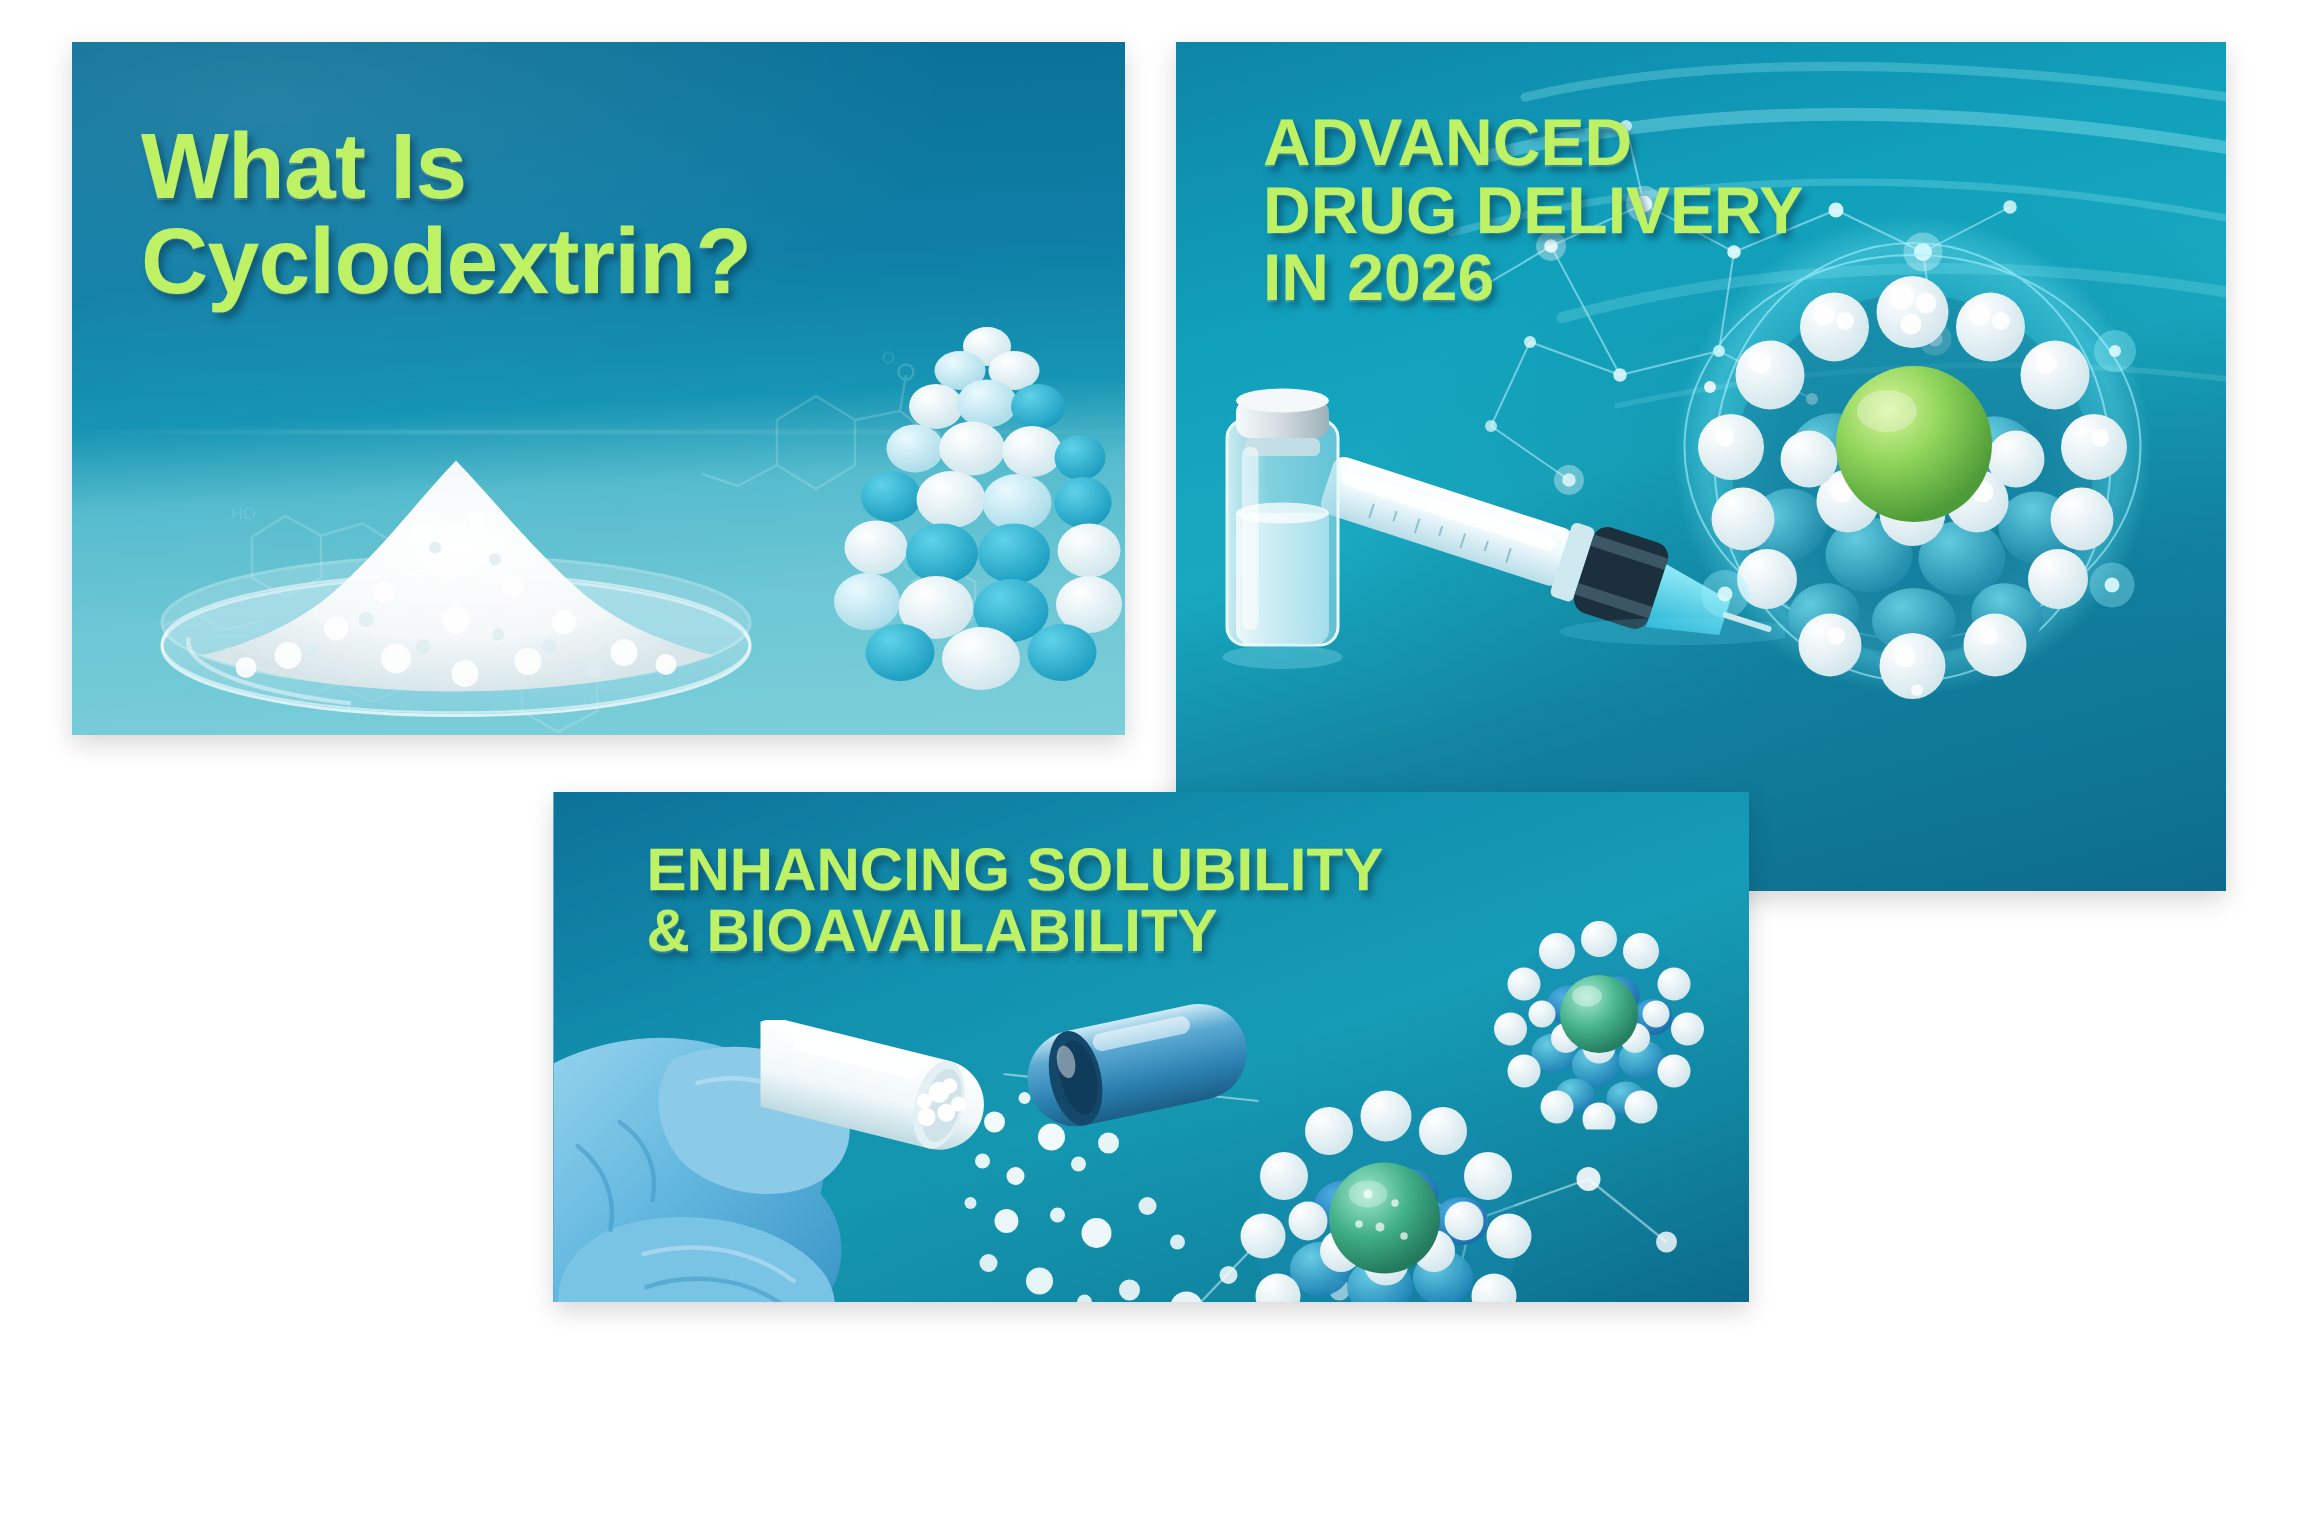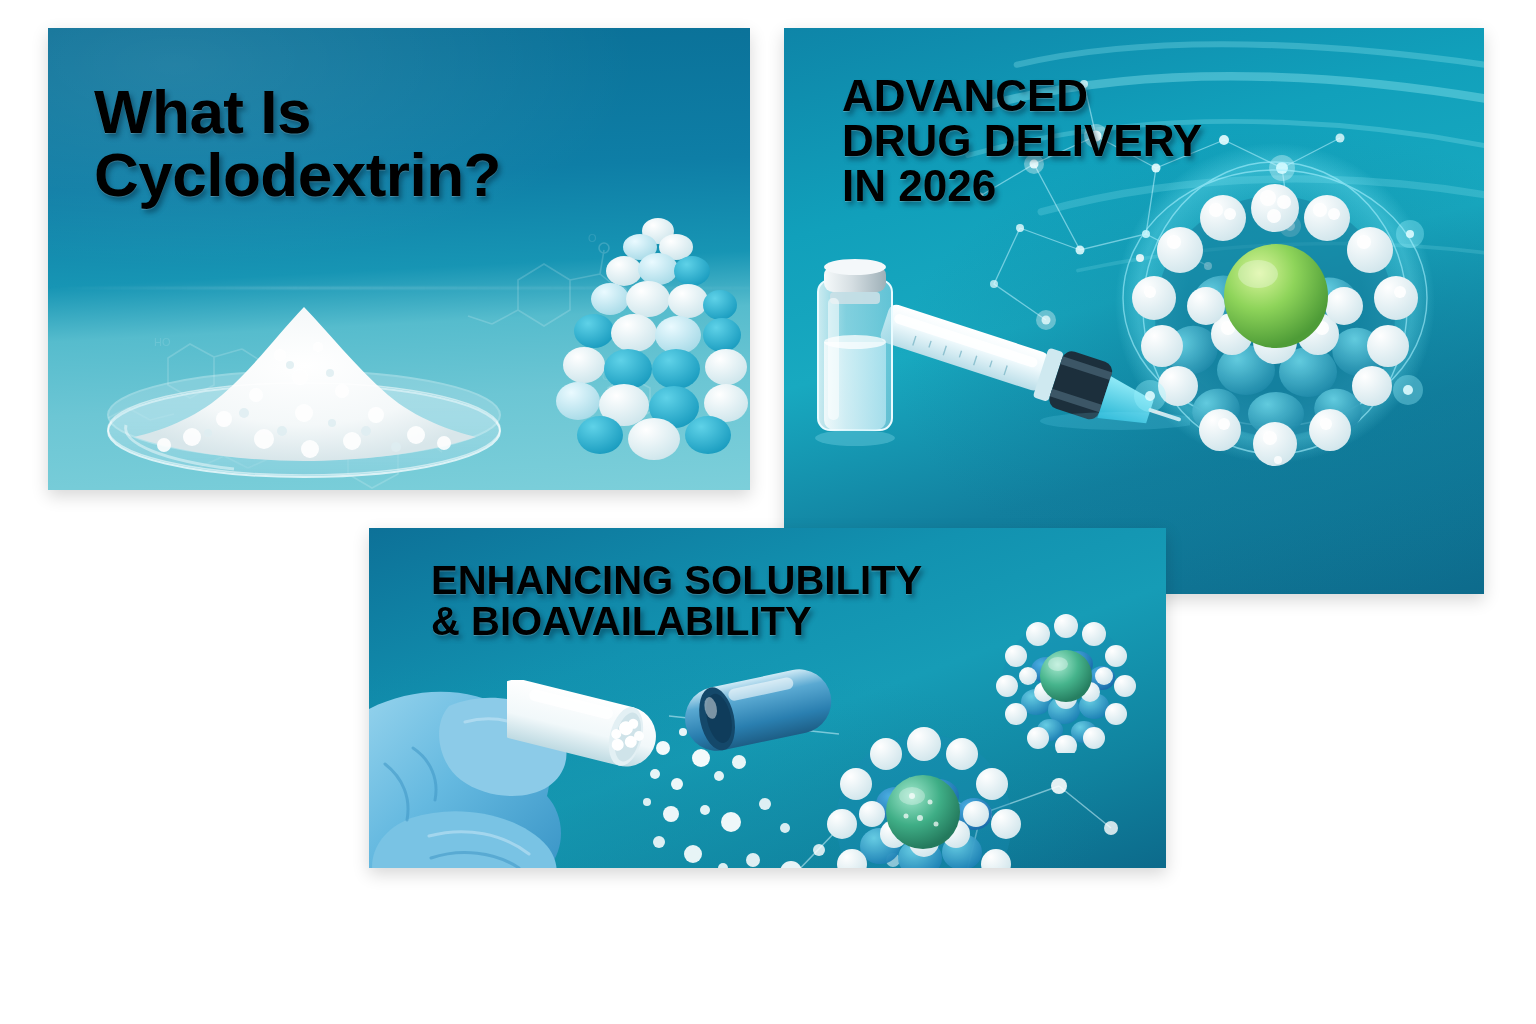--- a/index.html
+++ b/index.html
@@ -54,21 +54,21 @@
     background:linear-gradient(90deg, rgba(255,255,255,.0), rgba(255,255,255,.22) 35%, rgba(255,255,255,.05));
     filter:blur(1px);
   }
 
   
   .waves { position:absolute; left:0; right:0; top:0; height:58%; }
 
   
   .title {
     position:absolute;
-    color:#000000;
+    color:#bef264;
     font-weight:bold;
     line-height:1.02;
     text-shadow:3px 4px 5px rgba(0,40,60,.45), 0 1px 0 rgba(255,255,255,.25);
     white-space:pre-line;
     letter-spacing:-0.5px;
   }
   #title-1 { left:46px; top:52px;  font-size:62px; }
   #title-2 { left:58px; top:46px;  font-size:44px; letter-spacing:0px; }
   #title-3 { left:62px; top:32px;  font-size:40px; letter-spacing:0px; }
 

